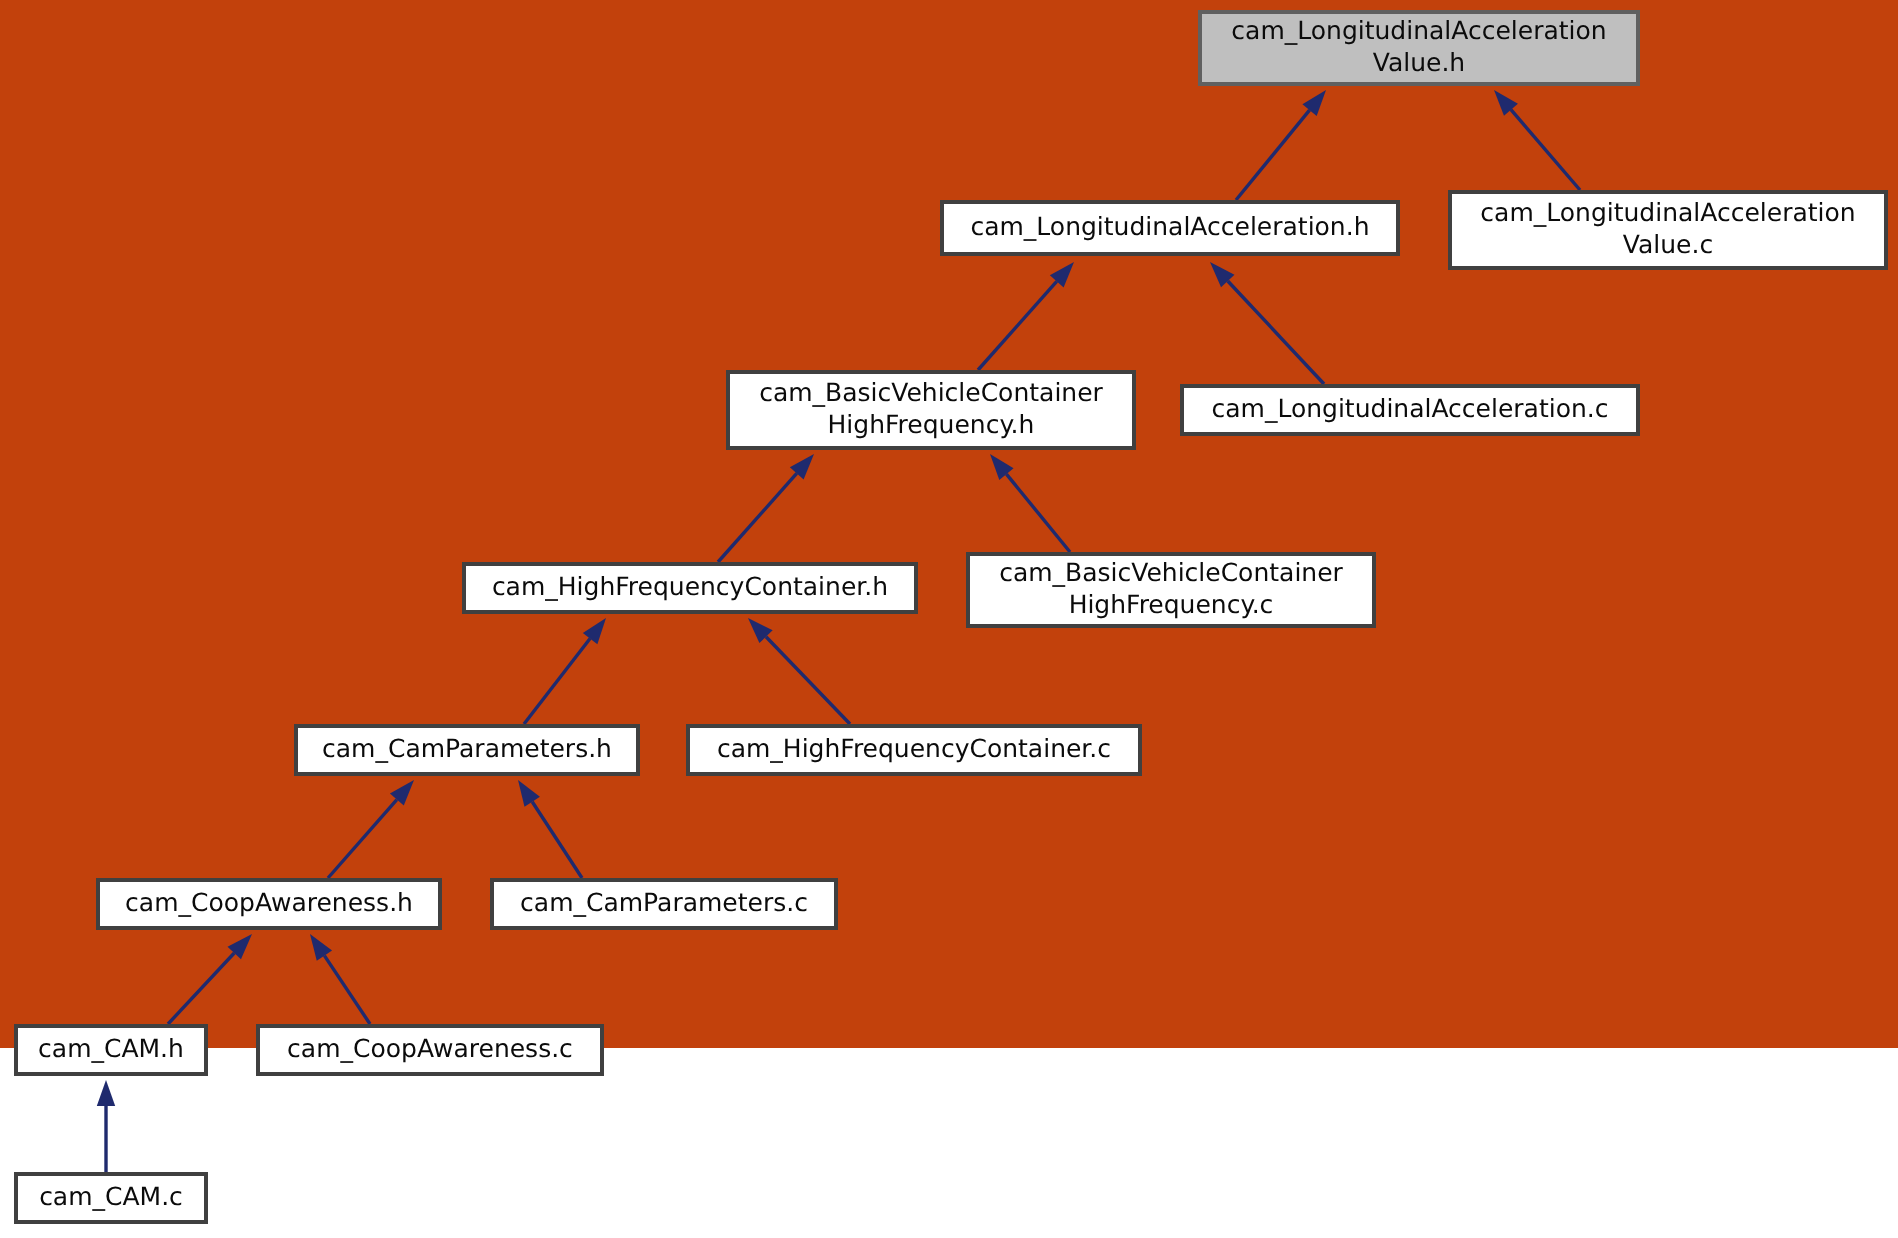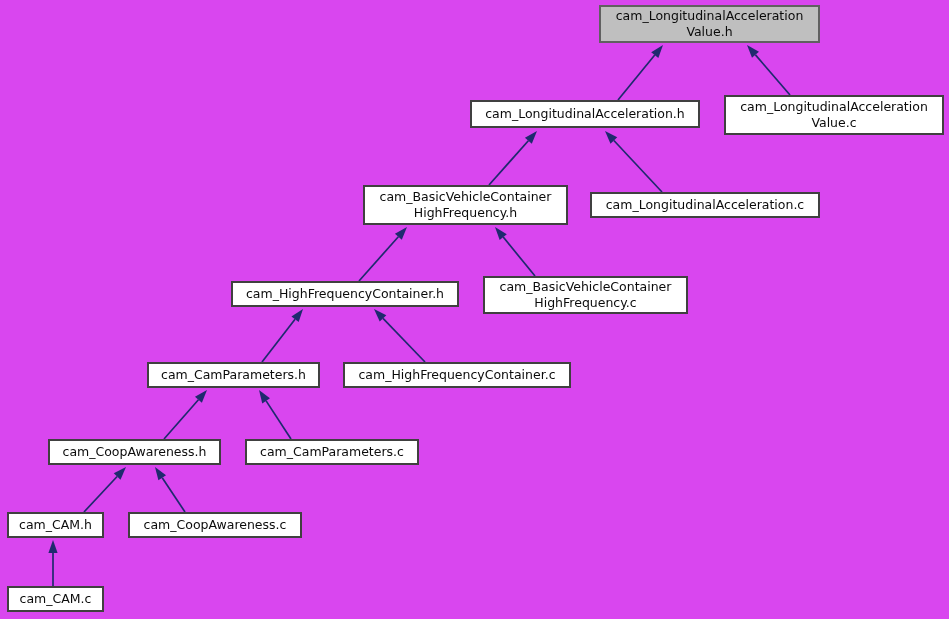--- a/index.html
+++ b/index.html
@@ -1,18 +1,18 @@
 <!DOCTYPE html>
 <html><head>
 <meta charset="utf-8">
 <style>
   html,body{margin:0;padding:0;background:#ffffff;}
   body{width:949px;height:619px;overflow:hidden;
        font-family:"DejaVu Sans","Liberation Sans",sans-serif;}
-  #graph{position:relative;width:949px;height:619px;background:#d946ef;}
+  #graph{position:relative;width:949px;height:524px;background:#c2410c;}
   svg{position:absolute;left:0;top:0;width:949px;height:619px;display:block;}
   .node-rect{fill:#ffffff;stroke:#404040;stroke-width:2;}
   .node-rect.highlight{fill:#bfbfbf;stroke:#606060;stroke-width:2;}
   .node-label{font-family:"DejaVu Sans","Liberation Sans",sans-serif;
               font-size:12.5px;fill:#0b0b0b;text-anchor:middle;
               dominant-baseline:middle;}
   .edge-line{stroke:#1f2a6e;stroke-width:1.7;fill:none;}
   .edge-head{fill:#1f2a6e;stroke:none;}
 </style>
 </head>

